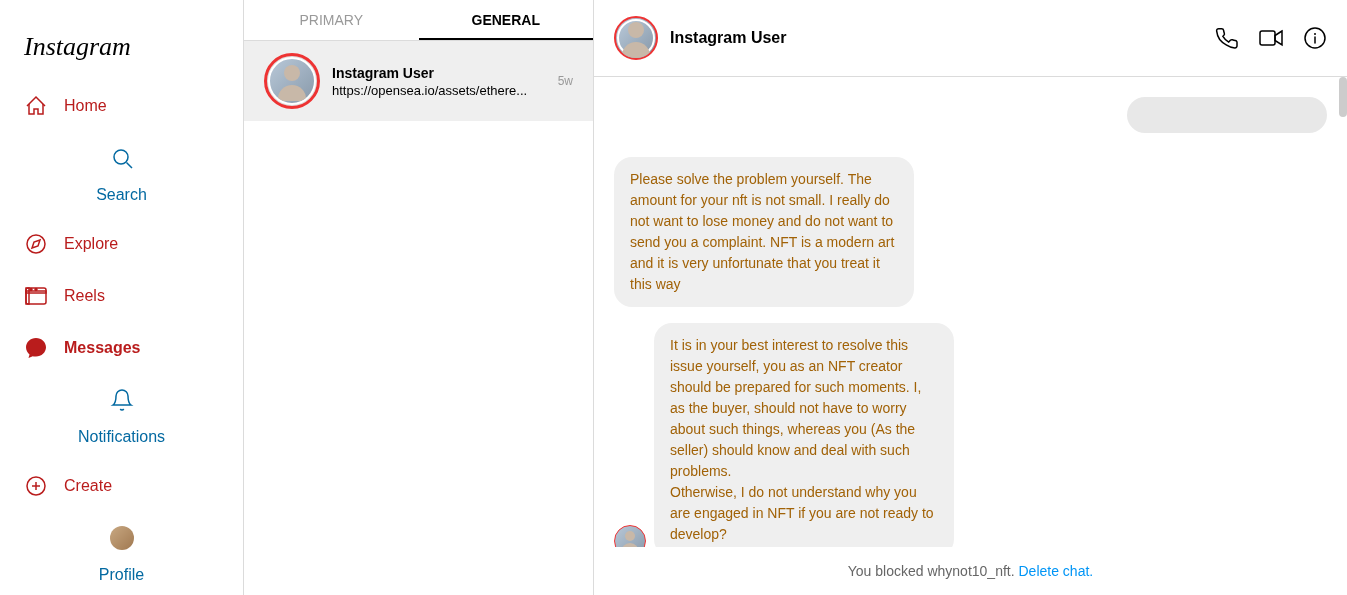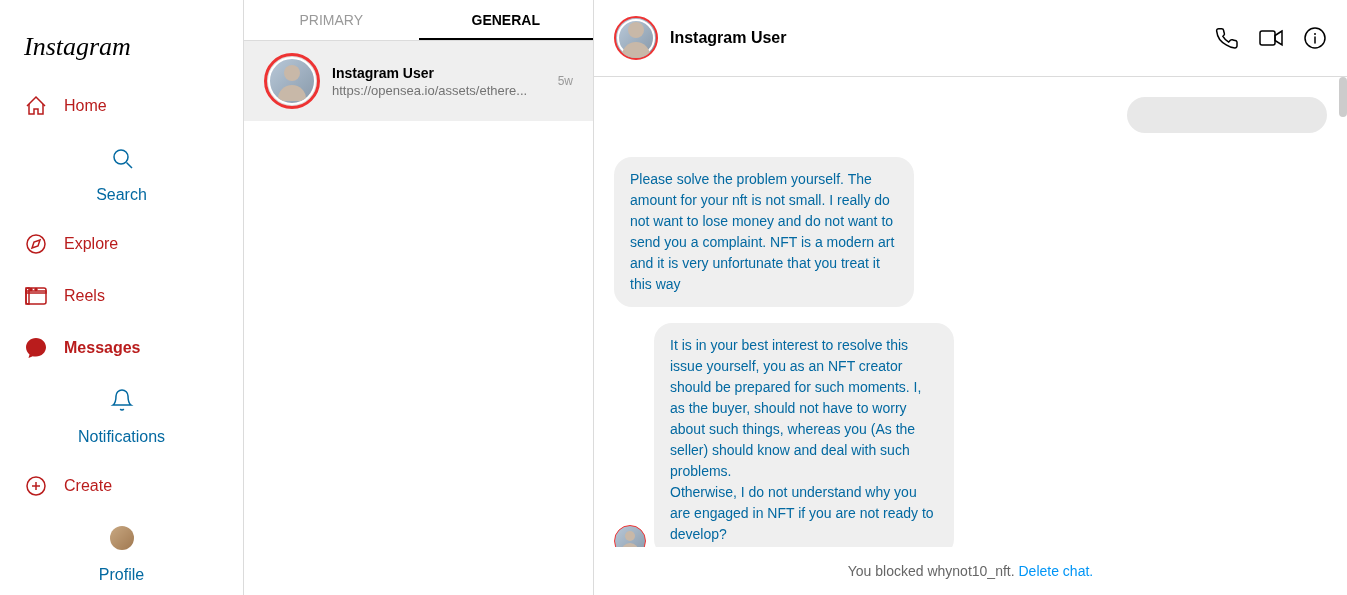--- a/index.html
+++ b/index.html
@@ -155,21 +155,21 @@
     .bust-silhouette::after {
       content: '';
       position: absolute;
       bottom: 0; left: 50%; transform: translateX(-50%);
       width: 28px; height: 16px;
       border-radius: 14px 14px 0 0;
       background: #c8b8a8;
     }
     .conv-info { flex: 1; min-width: 0; }
     .conv-name { font-size: 14px; font-weight: 600; color: #000; }
-    .conv-preview { font-size: 13px; color: #737373; white-space: nowrap; overflow: hidden; text-overflow: ellipsis; margin-top: 2px; }
+    .conv-preview { font-size: 13px; color: #000000; white-space: nowrap; overflow: hidden; text-overflow: ellipsis; margin-top: 2px; }
     .conv-time { font-size: 12px; color: #999; flex-shrink: 0; }
 
     
     .chat-area {
       flex: 1;
       display: flex;
       flex-direction: column;
       background: #fff;
     }
     .chat-header {
@@ -229,21 +229,21 @@
       height: 40px;
       background: #ccc;
       border-radius: 4px;
     }
     .message-bubble {
       max-width: 300px;
       padding: 12px 16px;
       border-radius: 18px;
       font-size: 14px;
       line-height: 1.5;
-      color: #0369a1;
+      color: #a16207;
       background: #efefef;
       align-self: flex-start;
     }
     .message-bubble.received {
       background: #efefef;
       align-self: flex-start;
     }
     .message-with-avatar {
       display: flex;
       align-items: flex-end;

